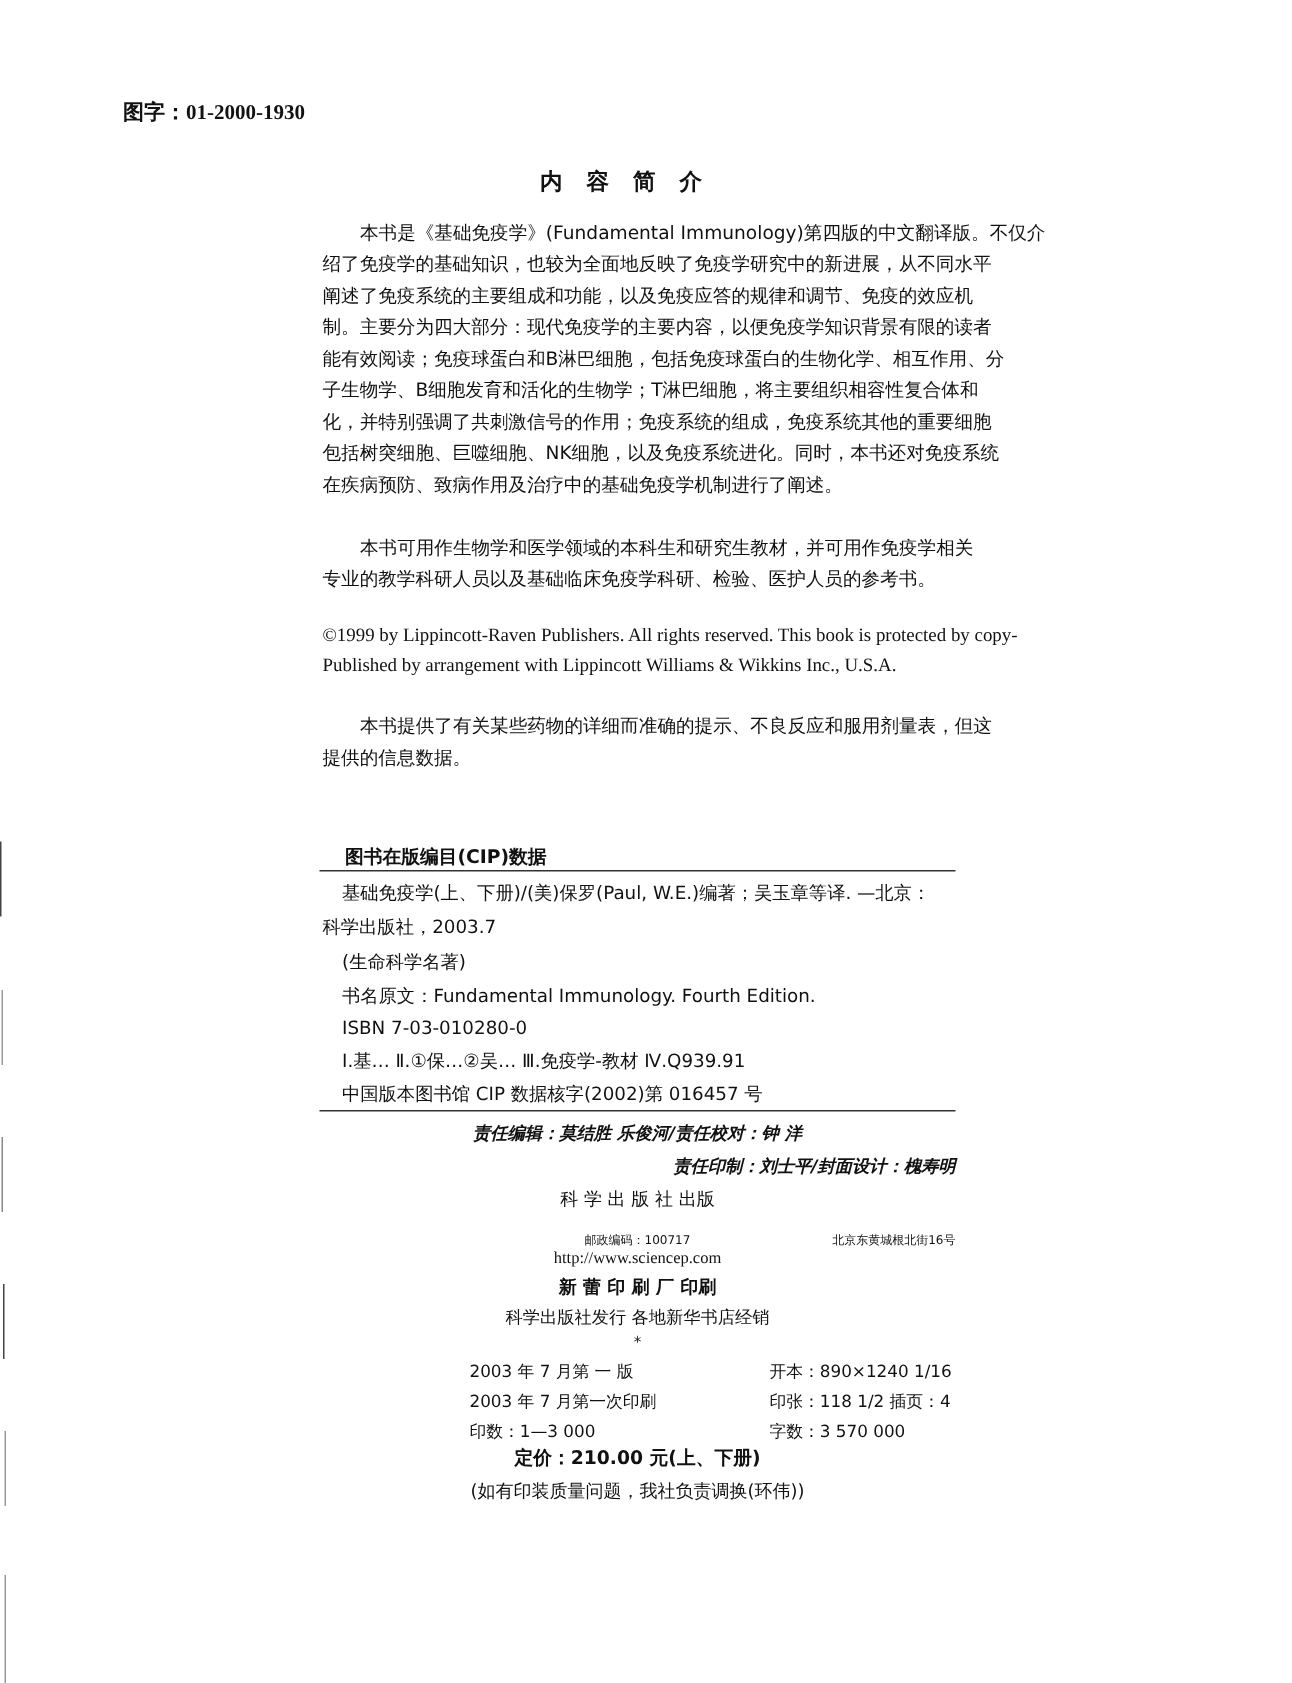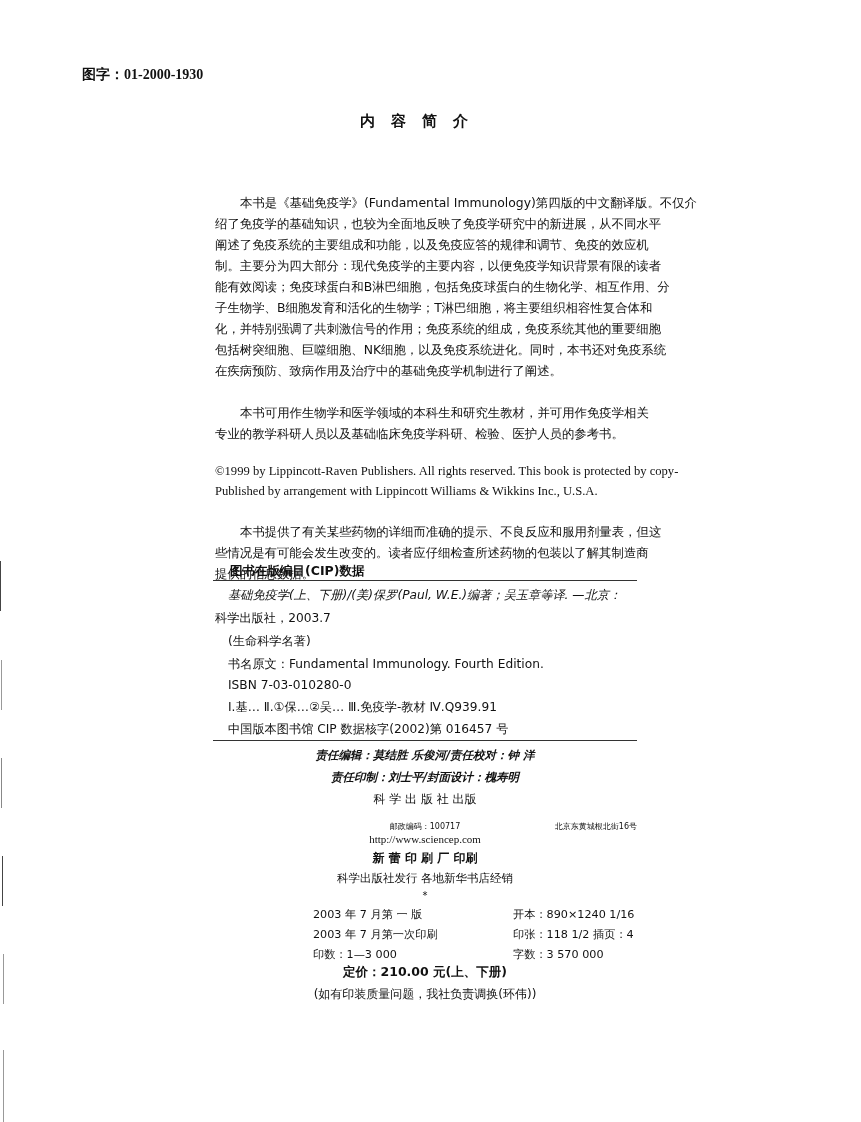--- a/index.html
+++ b/index.html
@@ -1,21 +1,21 @@
 <!DOCTYPE html>
 <html><head>
 <meta charset="utf-8">
 <style>
   html, body { margin:0; padding:0; background:#fff; }
   body { width:861px; height:1122px; position:relative; overflow:hidden; color:#111;
          font-family:"DejaVu Serif", "Liberation Serif", serif; }
   .abs { position:absolute; white-space:nowrap; }
   .copyright-no { left:82px; top:66px; font-size:14px; font-weight:bold; font-family:"Liberation Serif", serif; }
   .intro-title { left:360px; top:112px; font-size:15px; font-weight:bold; letter-spacing:16px; font-family:"DejaVu Sans", sans-serif; }
-  .para { position:absolute; left:215px; width:470px; font-size:12.4px; line-height:21px; text-align:justify; font-family:"DejaVu Sans", sans-serif;margin-top:48px; }
+  .para { position:absolute; left:215px; width:470px; font-size:12.4px; line-height:21px; text-align:justify; font-family:"DejaVu Sans", sans-serif; }
   .para .line { display:block; white-space:nowrap; }
   .indent { padding-left:25px; }
   .en { font-family:"Liberation Serif", serif; font-size:12.6px; }
   .cip-heading { left:230px; top:563px; font-size:12.5px; font-weight:bold; font-family:"DejaVu Sans", sans-serif; }
   .rule { position:absolute; left:213px; width:424px; height:0; border-top:1px solid #333; }
   .cip-line { position:absolute; font-size:12.2px; font-family:"DejaVu Sans", sans-serif; white-space:nowrap; }
   .center { position:absolute; left:213px; width:424px; text-align:center; white-space:nowrap; font-family:"DejaVu Sans", sans-serif; }
   .credits { font-size:11.5px; font-weight:bold; font-style:italic; }
   .small { font-size:8px; }
   .url { font-size:11px; font-family:"Liberation Serif", serif; }
@@ -49,38 +49,37 @@
   <span class="line">专业的教学科研人员以及基础临床免疫学科研、检验、医护人员的参考书。</span>
 </div>
 
 <div class="para en" style="top:413px; line-height:20px;">
   <span class="line">©1999 by Lippincott-Raven Publishers. All rights reserved. This book is protected by copy-</span>
   <span class="line">Published by arrangement with Lippincott Williams &amp; Wikkins Inc., U.S.A.</span>
 </div>
 
 <div class="para" style="top:473px;">
   <span class="line indent">本书提供了有关某些药物的详细而准确的提示、不良反应和服用剂量表，但这</span>
-  <span class="line">些情况是有可能会发生改变的。读者应仔细检查所述药物的包装以了解其制造商</span>
   <span class="line">提供的信息数据。</span>
 </div>
 
 <div class="abs cip-heading">图书在版编目(CIP)数据</div>
 <div class="rule" style="top:580px;"></div>
 
-<div class="cip-line" style="left:228px; top:587px;font-style:italic;">基础免疫学(上、下册)/(美)保罗(Paul, W.E.)编著；吴玉章等译. —北京：</div>
+<div class="cip-line" style="left:228px; top:587px;">基础免疫学(上、下册)/(美)保罗(Paul, W.E.)编著；吴玉章等译. —北京：</div>
 <div class="cip-line" style="left:215px; top:610px;">科学出版社，2003.7</div>
 <div class="cip-line" style="left:228px; top:633px;">(生命科学名著)</div>
 <div class="cip-line" style="left:228px; top:656px;">书名原文：Fundamental Immunology. Fourth Edition.</div>
 <div class="cip-line" style="left:228px; top:678px;">ISBN 7-03-010280-0</div>
 <div class="cip-line" style="left:228px; top:699px;">Ⅰ.基…  Ⅱ.①保…②吴…  Ⅲ.免疫学-教材  Ⅳ.Q939.91</div>
 <div class="cip-line" style="left:228px; top:721px;">中国版本图书馆 CIP 数据核字(2002)第 016457 号</div>
 <div class="rule" style="top:740px;"></div>
 
 <div class="center credits" style="top:748px;">责任编辑：莫结胜  乐俊河/责任校对：钟  洋</div>
-<div class="center credits" style="top:770px;">责任印制：刘士平/封面设计：槐寿明</div>
+<div class="center credits" style="top:770px;text-align:right;">责任印制：刘士平/封面设计：槐寿明</div>
 <div class="center" style="top:791px; font-size:12px; font-weight:normal;">科 学 出 版 社  出版</div>
 <div class="center small" style="top:821px;text-align:right;">北京东黄城根北街16号</div>
 <div class="center small" style="top:821px;">邮政编码：100717</div>
 <div class="center url" style="top:833px;">http://www.sciencep.com</div>
 <div class="center" style="top:850px; font-size:12px; font-weight:bold;">新 蕾 印 刷 厂  印刷</div>
 <div class="center" style="top:871px; font-size:11.5px;">科学出版社发行  各地新华书店经销</div>
 <div class="center" style="top:890px; font-size:10px;">*</div>
 
 <div class="pub-grid">
   <div class="row">

